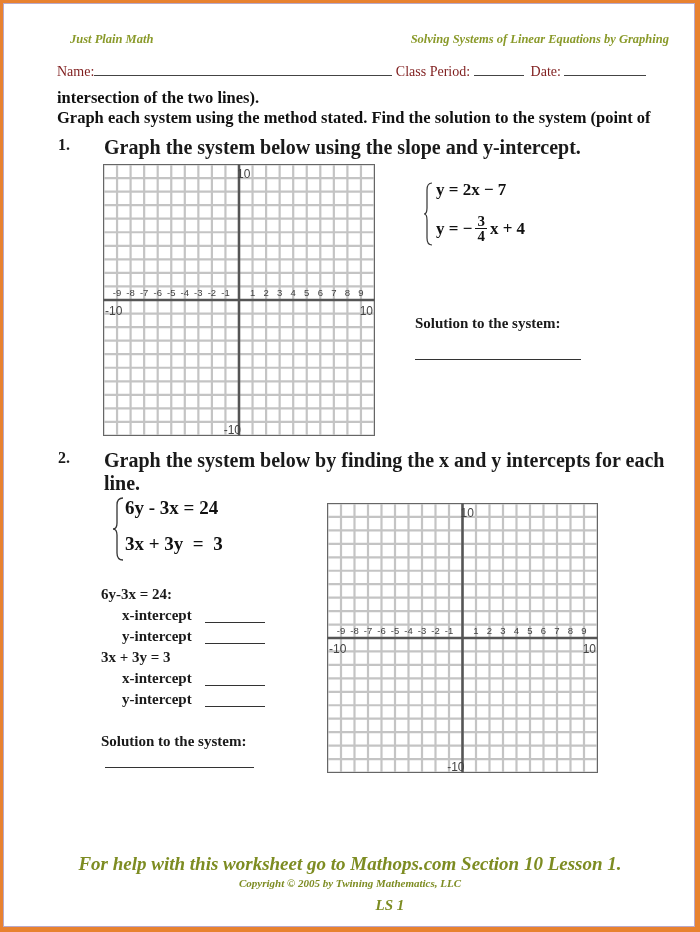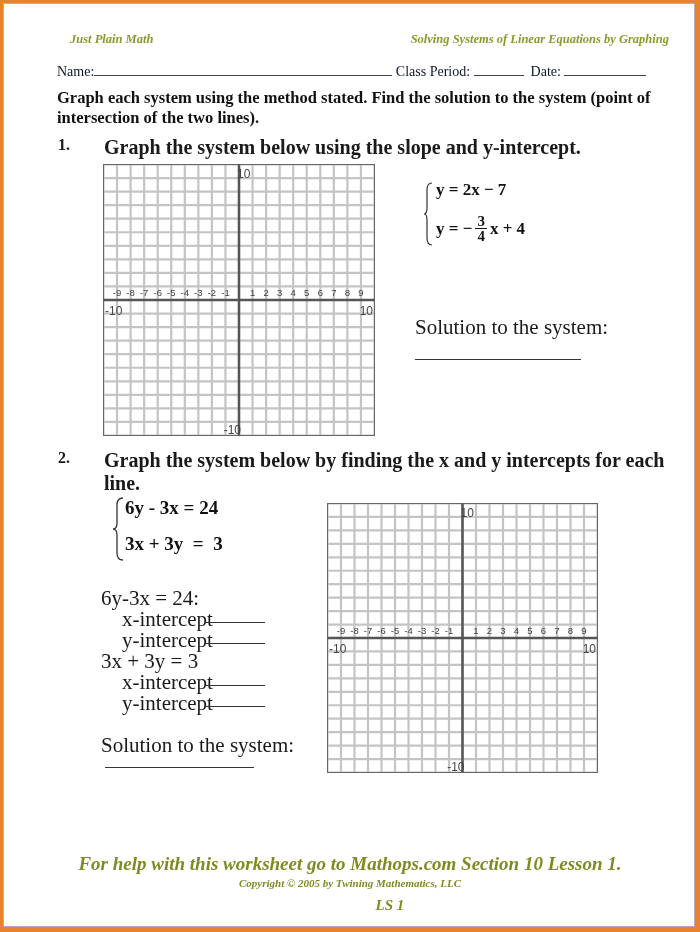--- a/index.html
+++ b/index.html
@@ -10,29 +10,29 @@
     color: #1a1a1a;
   }
   .page {
     position: absolute; left: 3px; top: 3px; width: 692px; height: 924px;
     background: #ffffff;
     border: 1px solid #b9a9c9;
     box-sizing: border-box;
   }
   .abs { position: absolute; }
   .hdr { font-style: italic; font-weight: bold; color: #8a9a2a; font-size: 12.5px; margin-left: 13px; }
-  .name-row { font-size: 14px; color: #0f172a; }
+  .name-row { font-size: 14px; color: #7f1d1d; }
   .blank { display: inline-block; border-bottom: 1px solid #444; height: 12px; vertical-align: baseline; }
   .instr { font-weight: bold; font-size: 16.5px; line-height: 20px; color: #111; }
   .qnum { font-weight: bold; font-size: 16px; }
   .qtext { font-weight: bold; font-size: 20px; }
   .eq { font-weight: bold; font-size: 17px; color: #111; }
   .frac { display: inline-flex; flex-direction: column; align-items: center; vertical-align: middle; line-height: 14px; font-size: 15px; margin: 0 3px; }
   .frac .num { border-bottom: 1.5px solid #111; padding: 0 2px; }
-  .lab { font-weight: normal; font-size: 21px; }
+  .lab { font-weight: bold; font-size: 15px; }
   .footer1 { font-style: italic; font-weight: bold; color: #7d8c22; font-size: 19px; }
   .footer2 { font-style: italic; color: #7d8c22; font-size: 11px; font-weight: bold; }
   .footer3 { font-style: italic; color: #7d8c22; font-size: 15px; font-weight: bold; margin-left: 40px; }
   svg text { font-family: "Liberation Sans", "DejaVu Sans", sans-serif; }
 </style>
 </head>
 <body>
 
 <div class="page"></div>
 
@@ -41,22 +41,22 @@
 
 <div class="abs name-row" style="left:57px; top:63px; white-space:nowrap;">
   <span>Name:</span><span class="blank" style="width:298px;"></span>
   <span>Class Period:</span>
   <span class="blank" style="width:50px;"></span>
   &nbsp;<span>Date:</span>
   <span class="blank" style="width:82px;"></span>
 </div>
 
 <div class="abs instr" style="left:57px; top:88px; width:625px;">
+  <div>intersection of the two lines).</div>
   <div>Graph each system using the method stated.  Find the solution to the system (point of</div>
-  <div>intersection of the two lines).</div>
 </div>
 
 <div class="abs qnum" style="left:58px; top:136px;">1.</div>
 <div class="abs qtext" style="left:104px; top:136px;">Graph the system below using the slope and y-intercept.</div>
 
 <svg class="abs grid-svg" id="grid1" style="left:103px; top:164px;" width="272" height="272">
     <rect x="0.5" y="0.5" width="271" height="271" fill="#fff" stroke="none"></rect>
     <line x1="0.5" y1="0.5" x2="0.5" y2="271.5" stroke="#c4c4c4" stroke-width="2.2"></line>
     <line x1="14.05" y1="0.5" x2="14.05" y2="271.5" stroke="#c4c4c4" stroke-width="2.2"></line>
     <line x1="27.6" y1="0.5" x2="27.6" y2="271.5" stroke="#c4c4c4" stroke-width="2.2"></line>

